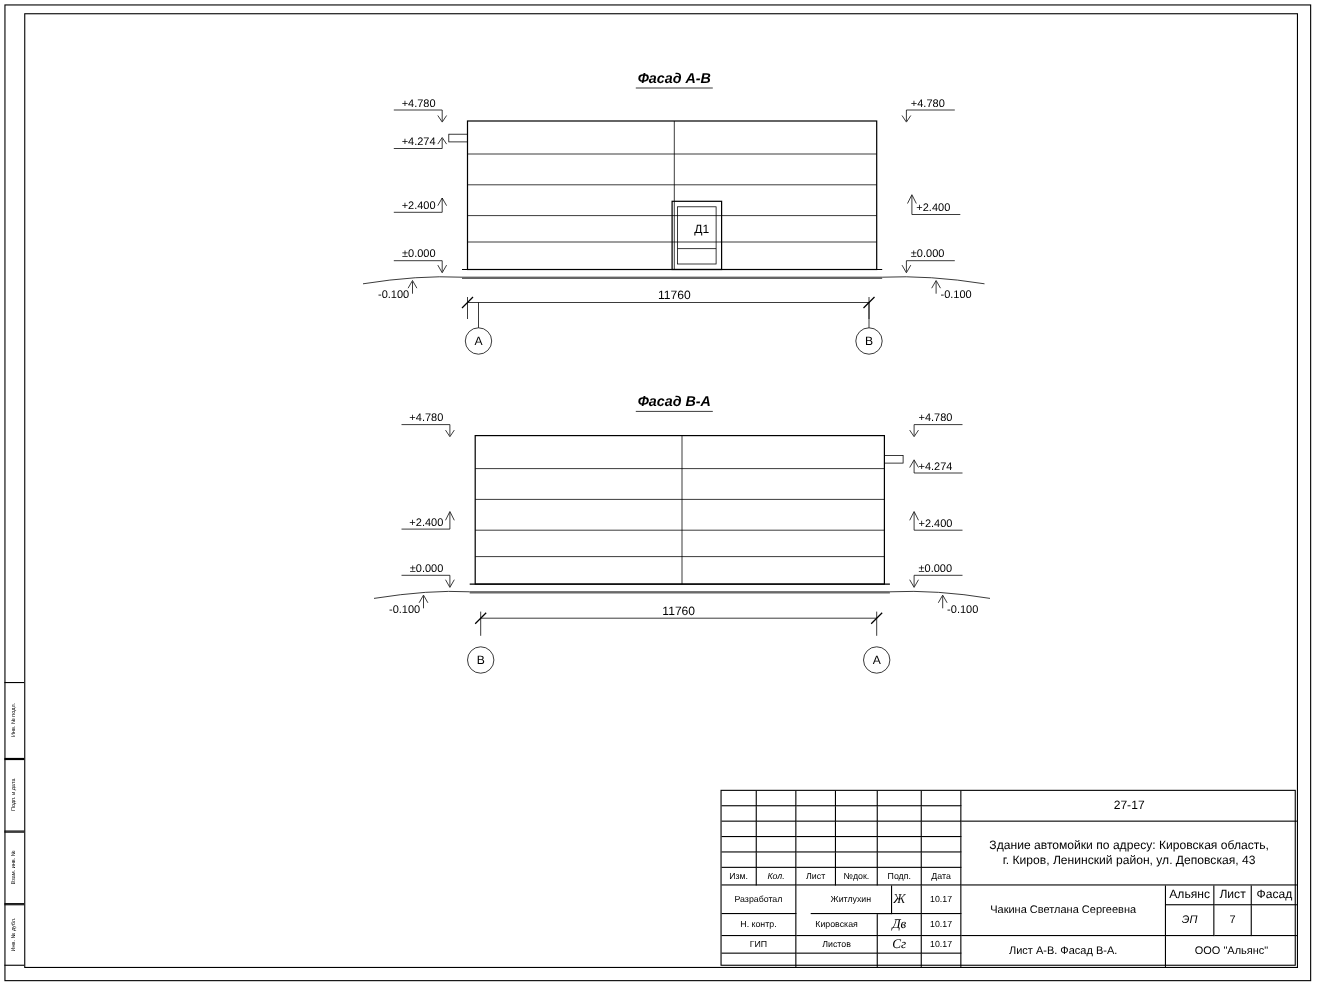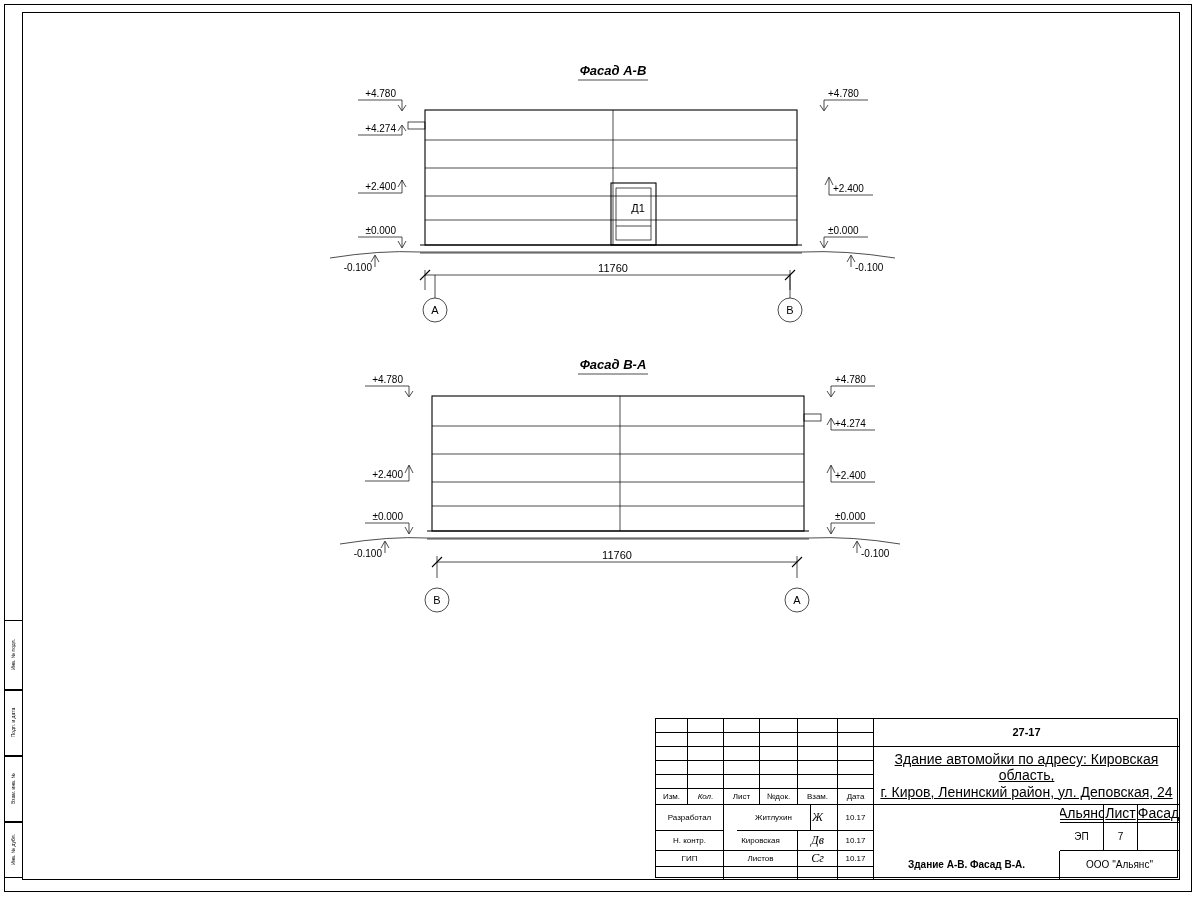--- a/index.html
+++ b/index.html
@@ -97,24 +97,24 @@
     align-items: center;
     justify-content: center;
     text-align: center;
     line-height: 1.15;
     padding: 0 2px;
     overflow: hidden;
   }
   .tb-cell.nob { border-bottom: none; }
   .tb-cell.nor { border-right: none; }
   .f8 { font-size: 8px; }
-  .f9 { font-size: 14px; text-decoration: underline; }
+  .f9 { font-size: 11px; }
   .f10 { font-size: 10px; }
   .f11 { font-size: 11px; }
-  .bold { font-weight: bold; }
+  .bold { font-weight: normal; }
   .sign {
     font-family: "Liberation Serif", serif;
     font-style: italic;
     font-size: 12px;
   }
 </style>
 </head>
 <body>
 
 <div class="sheet">
@@ -328,21 +328,21 @@
     <div class="tb-cell" style="left:32px;top:56px; width:36px; height:14px;"></div>
     <div class="tb-cell" style="left:68px;top:56px; width:36px; height:14px;"></div>
     <div class="tb-cell" style="left:104px;top:56px;width:38px; height:14px;"></div>
     <div class="tb-cell" style="left:142px;top:56px;width:40px; height:14px;"></div>
     <div class="tb-cell" style="left:182px;top:56px;width:36px; height:14px;"></div>
 
     <div class="tb-cell f8" style="left:0;   top:70px; width:32px; height:16px;">Изм.</div>
     <div class="tb-cell f8" style="left:32px;top:70px; width:36px; height:16px;font-style:italic;">Кол.</div>
     <div class="tb-cell f8" style="left:68px;top:70px; width:36px; height:16px;">Лист</div>
     <div class="tb-cell f8" style="left:104px;top:70px;width:38px; height:16px;">№док.</div>
-    <div class="tb-cell f8" style="left:142px;top:70px;width:40px; height:16px;">Взам.</div>
+    <div class="tb-cell f8" style="left:142px;top:70px;width:40px; height:16px;">Подп.</div>
     <div class="tb-cell f8" style="left:182px;top:70px;width:36px; height:16px;">Дата</div>
 
     <div class="tb-cell f8" style="left:0;   top:86px; width:68px; height:26px;">Разработал</div>
     <div class="tb-cell f8" style="left:81px;top:86px; width:74px; height:26px;">Житлухин</div>
     <div class="tb-cell sign" style="left:142px;top:86px;width:40px; height:26px;">Ж</div>
     <div class="tb-cell f8" style="left:182px;top:86px;width:36px; height:26px;">10.17</div>
 
     <div class="tb-cell f8" style="left:0;   top:112px; width:68px; height:20px;text-align:center;">Н. контр.</div>
     <div class="tb-cell f8" style="left:68px;top:112px; width:74px; height:20px;">Кировская</div>
     <div class="tb-cell sign" style="left:142px;top:112px;width:40px; height:20px;">Дв</div>
@@ -355,30 +355,31 @@
 
     <div class="tb-cell nob" style="left:0;   top:148px; width:68px; height:12px;"></div>
     <div class="tb-cell nob" style="left:68px;top:148px; width:74px; height:12px;"></div>
     <div class="tb-cell nob" style="left:142px;top:148px;width:40px; height:12px;"></div>
     <div class="tb-cell nob" style="left:182px;top:148px;width:36px; height:12px;"></div>
 
     <div class="tb-cell f11 bold nor" style="left:218px; top:0; width:305px; height:28px;">27-17</div>
 
     <div class="tb-cell nor" style="left:218px; top:28px; width:305px; height:58px; flex-direction:column;">
       <div class="f9">Здание автомойки по адресу: Кировская область,</div>
-      <div class="f9">г. Киров, Ленинский район, ул. Деповская, 24</div>
+      <div class="f9">г. Киров, Ленинский район, ул. Деповская, 43</div>
     </div>
 
-
-    <div class="tb-cell f10 bold nob" style="left:218px; top:132px; width:186px; height:28px;">Здание А-В. Фасад В-А.</div>
+    <div class="tb-cell f10" style="left:218px; top:86px; width:186px; height:46px;">Чакина Светлана Сергеевна</div>
+
+    <div class="tb-cell f10 bold nob" style="left:218px; top:132px; width:186px; height:28px;">Лист А-В. Фасад В-А.</div>
 
     <div class="tb-cell f9" style="left:404px; top:86px; width:44px; height:18px;">Альянс</div>
     <div class="tb-cell f9" style="left:448px; top:86px; width:34px; height:18px;">Лист</div>
     <div class="tb-cell f9 nor" style="left:482px; top:86px; width:41px; height:18px;">Фасад</div>
 
-    <div class="tb-cell f10" style="left:404px; top:104px; width:44px; height:28px;">ЭП</div>
+    <div class="tb-cell f10" style="left:404px; top:104px; width:44px; height:28px;font-style:italic;">ЭП</div>
     <div class="tb-cell f10" style="left:448px; top:104px; width:34px; height:28px;">7</div>
     <div class="tb-cell f10 nor" style="left:482px; top:104px; width:41px; height:28px;"></div>
 
     <div class="tb-cell f10 nob nor" style="left:404px; top:132px; width:119px; height:28px;">ООО "Альянс"</div>
   </div>
 
 </div>
 
 </body></html>

